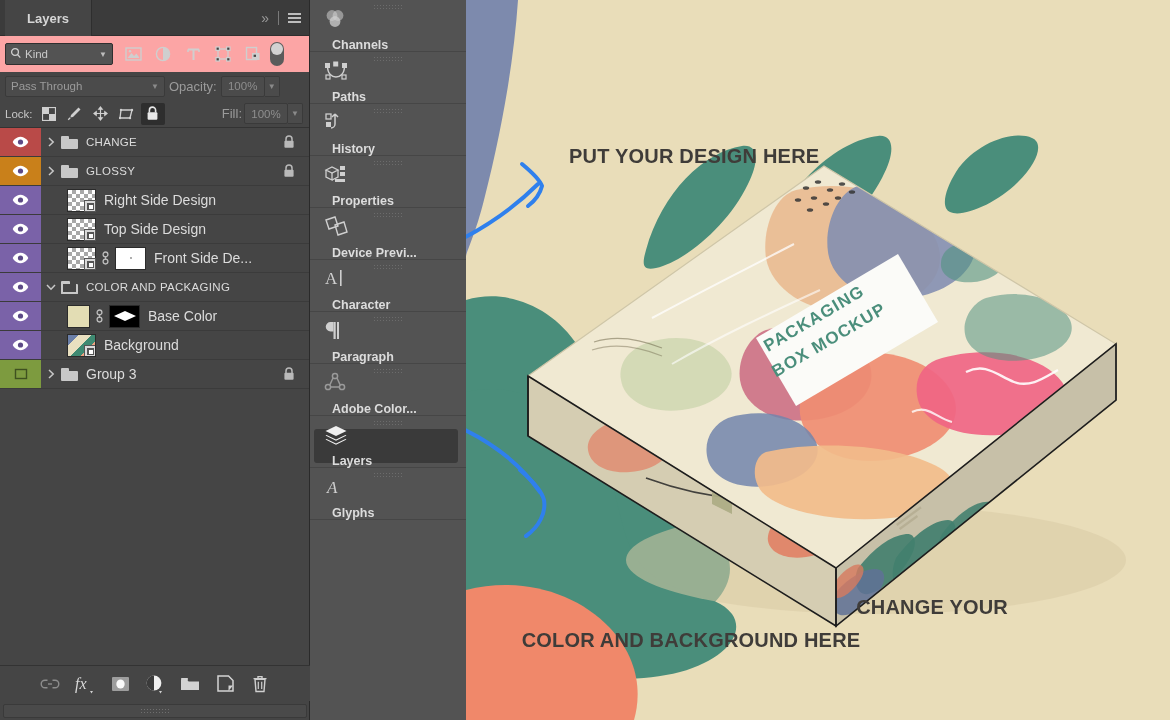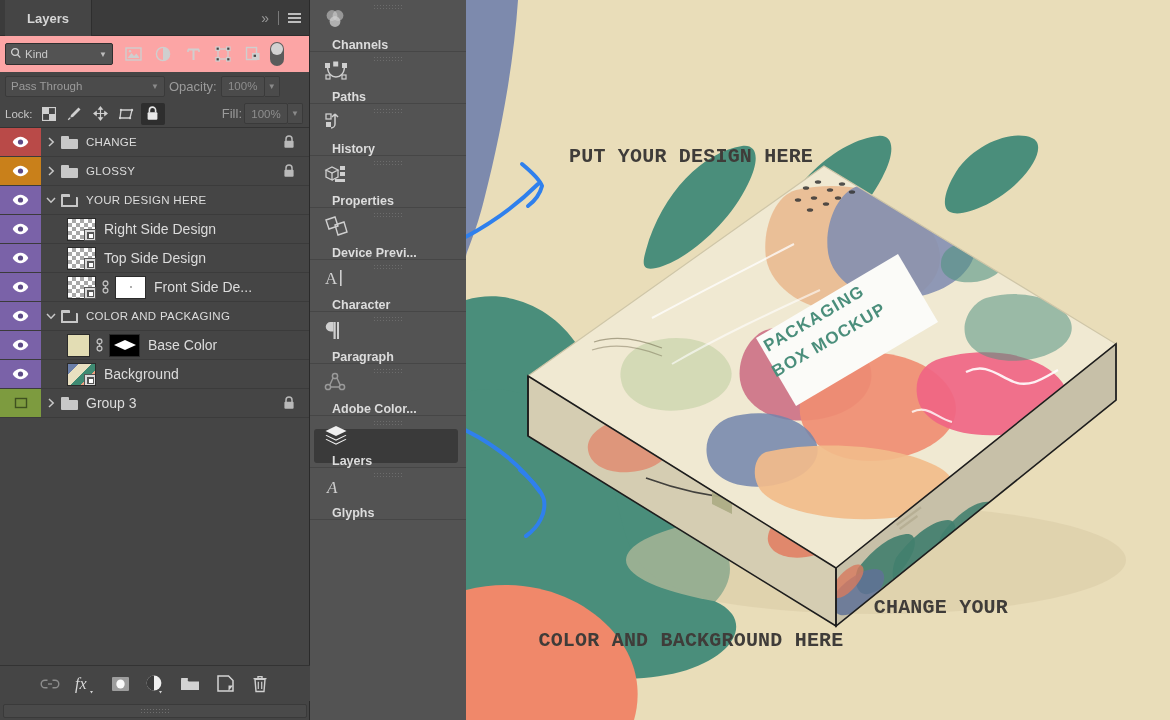--- a/index.html
+++ b/index.html
@@ -220,21 +220,21 @@
 
   
   #canvas {
     position: absolute; left: 466px; top: 0; width: 704px; height: 720px;
     background: #e9ddb9; overflow: hidden;
   }
   .bg-shape { position: absolute; }
   .anno {
     position: absolute; color: #3f3c39; font-weight: bold;
     font-size: 20px; letter-spacing: .2px; line-height: 1.55;
-    font-family: Liberation Mono, monospace;
+    font-family: Liberation Sans, sans-serif;
   }
   .arrow-svg { position: absolute; left: 0; top: 0; pointer-events: none; }
 </style>
 </head>
 <body>
 
 <div id="root">
 
   <div id="layers-panel">
 
@@ -403,40 +403,20 @@
               <span class="body"></span>
             </span>
           </div>
           <div class="layer-name caps">GLOSSY</div>
           <div class="lock-cell">
             <svg width="12" height="14" viewBox="0 0 12 14">
               <path d="M3 6 V4 A3 3 0 0 1 9 4 V6" fill="none" stroke="#b9b9b9" stroke-width="1.5"></path>
               <rect x="1.4" y="5.8" width="9.2" height="7" rx="1" fill="#b9b9b9"></rect>
             </svg>
           </div>
-        </div>
-        <div class="layer-row group-head">
-          <div class="eye-cell" style="background: rgb(122, 98, 168);">
-            <svg width="17" height="12" viewBox="0 0 17 12">
-              <path d="M8.5 0.8 C13 0.8 16.2 5 16.2 6 C16.2 7 13 11.2 8.5 11.2 C4 11.2 0.8 7 0.8 6 C0.8 5 4 0.8 8.5 0.8 Z" fill="#ffffff"></path>
-              <circle cx="8.5" cy="6" r="2.6" fill="#5c4a86"></circle>
-            </svg>
-          </div>
-          <div class="disc-cell">
-            <svg width="10" height="10" viewBox="0 0 10 10">
-              <path d="M1 3 L5 7.2 L9 3" fill="none" stroke="#c8c8c8" stroke-width="1.5"></path>
-            </svg>
-          </div>
-          <div class="thumb-cell">
-            <span class="folder open">
-              <span class="tab"></span>
-              <span class="body"></span>
-            </span>
-          </div>
-          <div class="layer-name caps">YOUR DESIGN HERE</div>
         </div>
         <div class="layer-row">
           <div class="eye-cell" style="background: rgb(122, 98, 168);">
             <svg width="17" height="12" viewBox="0 0 17 12">
               <path d="M8.5 0.8 C13 0.8 16.2 5 16.2 6 C16.2 7 13 11.2 8.5 11.2 C4 11.2 0.8 7 0.8 6 C0.8 5 4 0.8 8.5 0.8 Z" fill="#ffffff"></path>
               <circle cx="8.5" cy="6" r="2.6" fill="#5c4a86"></circle>
             </svg>
           </div>
           <div class="disc-cell" style="flex: 0 0 26px; width: 26px;"></div>
           <div class="thumb-cell">

